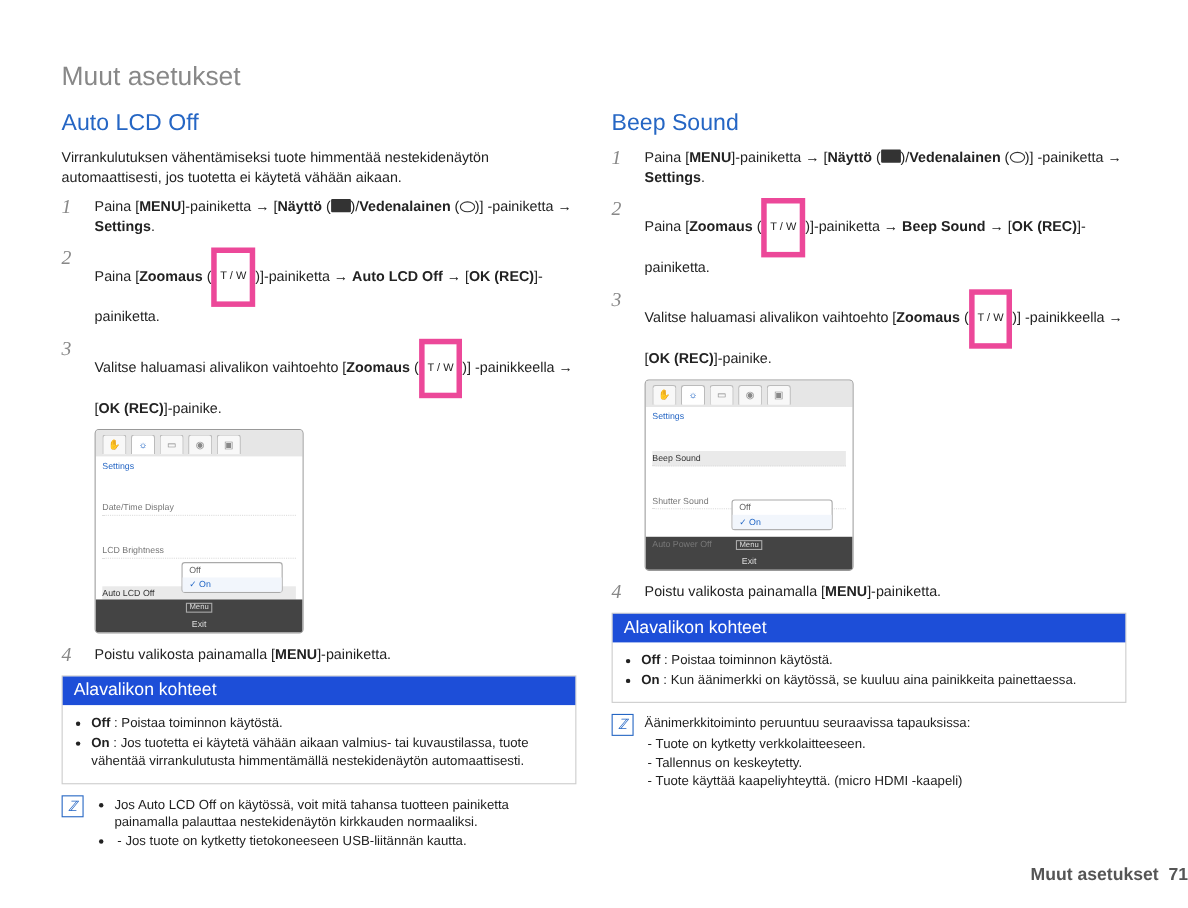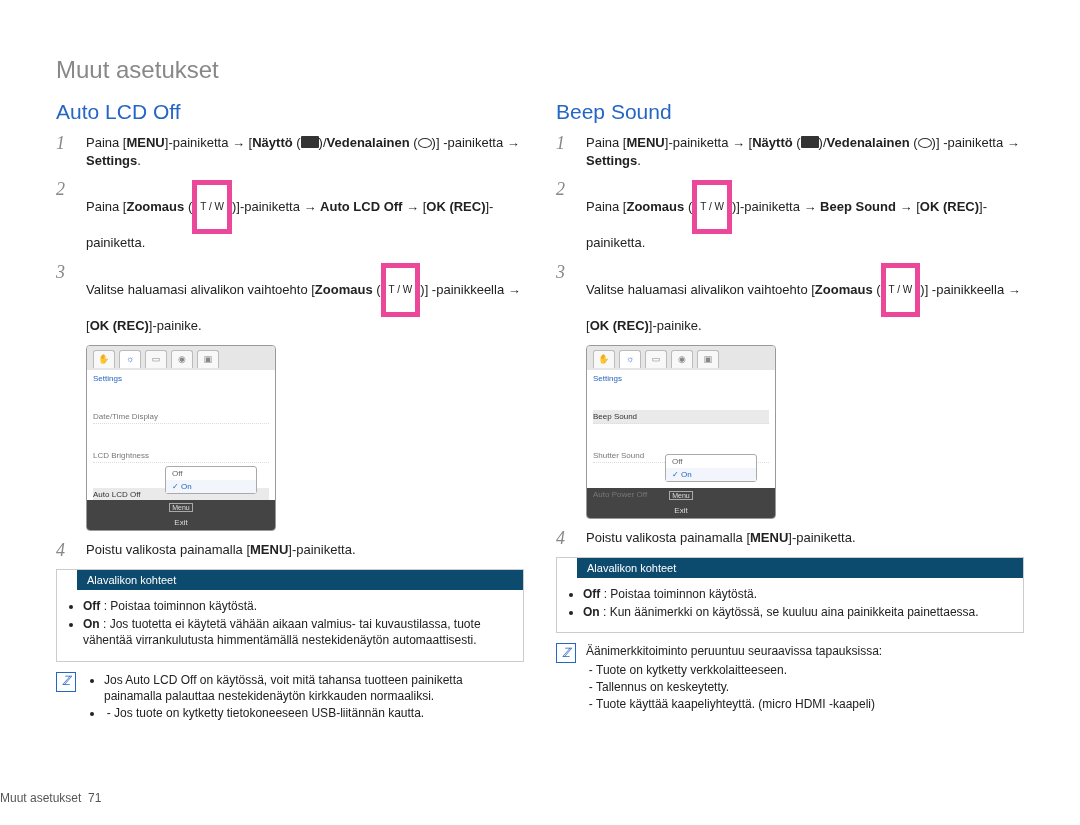--- a/index.html
+++ b/index.html
@@ -158,25 +158,24 @@
     align-items:center;
     flex-direction:column;
   }
   .shot-exit-icon { font-size:7px; border:1px solid #aaa; padding:0 2px; }
   .sub-box {
     border: 1px solid #ccc;
     margin: 10px 0;
     font-size: 12px;
   }
   .sub-box-header {
-    background: #0c4a6e;
+    background: #1d4ed8;
     color: #fff;
     padding: 4px 10px;
-    font-size: 11px;
-    margin-left: 20px;
+    font-size: 16px;
   }
   .sub-box ul {
     list-style: disc;
     padding: 8px 10px 10px 26px;
   }
   .sub-box li { margin-bottom: 2px; line-height: 1.35; }
   .note {
     display: flex;
     gap: 10px;
     font-size: 12px;
@@ -192,35 +191,37 @@
     font-family: Georgia, serif;
     font-size: 13px;
     flex-shrink: 0;
   }
   .note ul { list-style: disc; padding-left: 18px; }
   .note ul ul { list-style: '- '; padding-left: 10px; }
   .footer {
     position: absolute;
     bottom: 20px;
     left: 0; right: 0;
-    text-align: left;
-    font-size: 12px;
+    text-align: right;
+    font-size: 16px;
     color: #555;
+    font-weight: bold;
   }
   b { font-weight: 700; }
 </style>
 </head>
 <body>
 
 <h1 class="page-title">Muut asetukset</h1>
 
 <div class="columns">
 
   <div class="col">
     <h2 class="section-title">Auto LCD Off</h2>
+    <p class="intro">Virrankulutuksen vähentämiseksi tuote himmentää nestekidenäytön automaattisesti, jos tuotetta ei käytetä vähään aikaan.</p>
 
     <ol class="steps">
       <li>
         <span class="num">1</span>
         <span class="step-body">
           <span>Paina [</span><b>MENU</b><span>]-painiketta → [</span><b>Näyttö</b><span> (</span><span class="icon-inline icon-display"></span><span>)/</span><b>Vedenalainen</b><span> (</span><span class="icon-inline icon-uw"></span><span>)] -painiketta → </span><b>Settings</b><span>.</span>
         </span>
       </li>
       <li>
         <span class="num">2</span>

